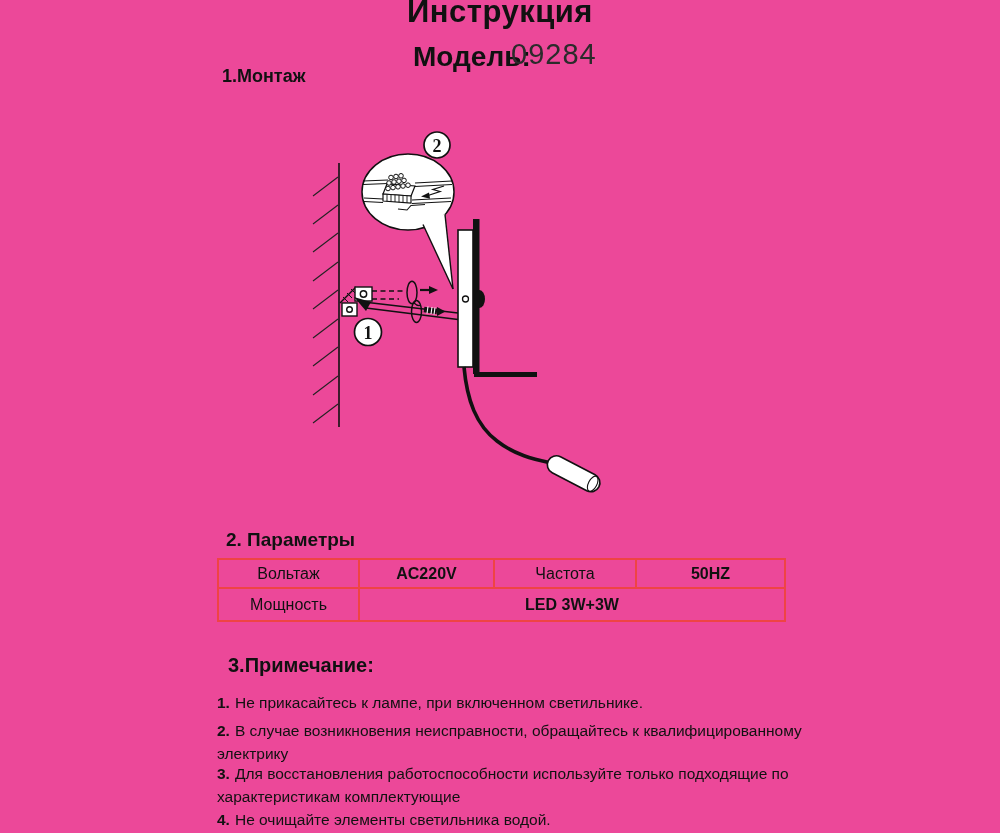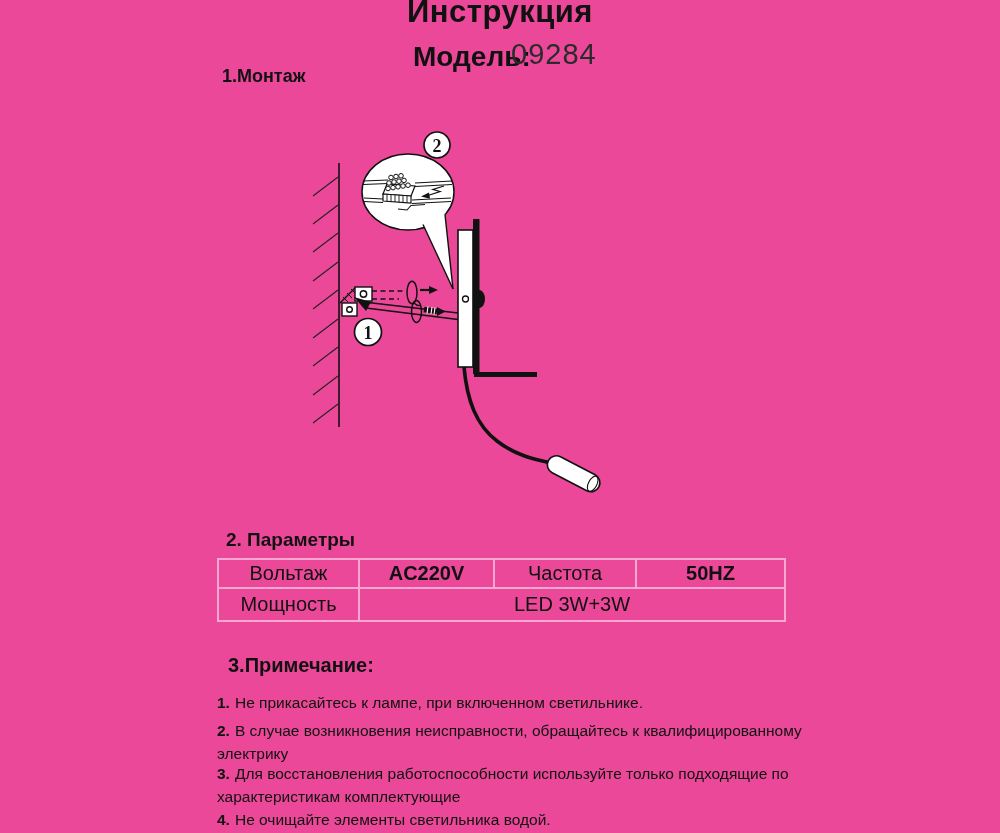--- a/index.html
+++ b/index.html
@@ -10,25 +10,25 @@
   .model-label{position:absolute;left:413px;top:41px;font-size:28px;font-weight:bold;}
   .model-value{position:absolute;left:511px;top:38px;font-size:29px;font-weight:400;
                color:#2b2b2b;letter-spacing:1px;}
   .sec{position:absolute;font-weight:bold;}
   .sec-mount{left:222px;top:66px;font-size:18px;}
   .sec-params{left:226px;top:529px;font-size:19px;}
   .sec-notes{left:216px;top:654px;font-size:20px;margin-left:12px;}
   svg.diagram{position:absolute;left:280px;top:120px;}
   table.params{position:absolute;left:217px;top:558px;width:567px;
                border-collapse:collapse;table-layout:fixed;}
-  table.params td{border:2px solid #f9a8d4;text-align:center;padding:0;font-size:20px;color:#111;}
+  table.params td{border:2px solid #ef4444;text-align:center;padding:0;font-size:16px;color:#111;}
   table.params tr.r1 td{height:27px;}
   table.params tr.r2 td{height:31px;border-radius:13px;}
   td.b{font-weight:bold;font-size:17px;}
-  td.power{font-weight:normal;text-align:left;padding-left:36px;font-size:19px;}
+  td.power{font-weight:bold;text-align:left;padding-left:36px;font-size:19px;}
   td.plabel{font-size:17.5px;}
   .note{position:absolute;left:217px;width:645px;font-size:15.5px;line-height:22.5px;color:#111;}
   .note .num{font-weight:bold;margin-right:5px;}
   .note .txt{white-space:pre-line;}
 </style>
 </head>
 <body>
 
 <div class="page">
 

